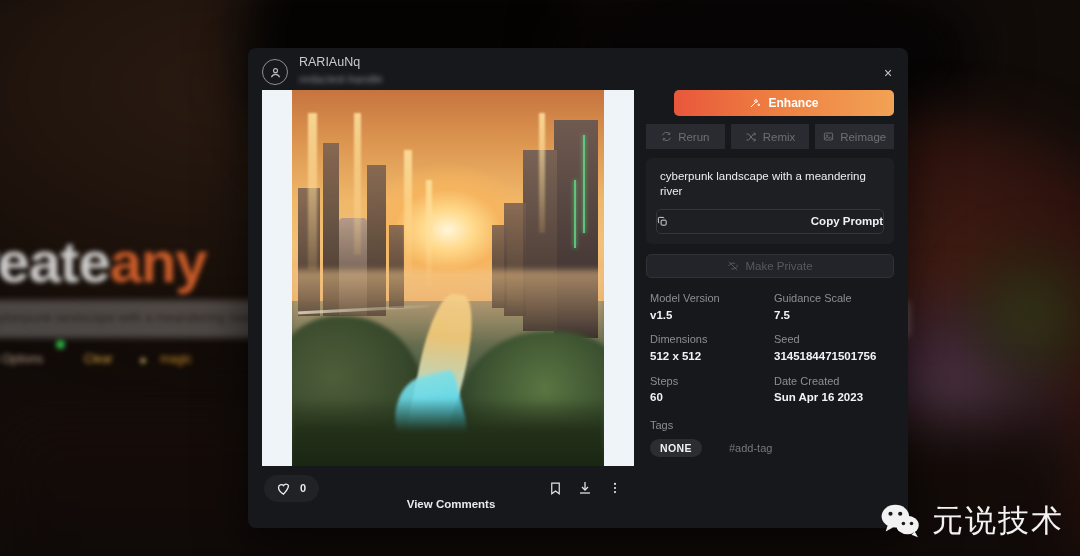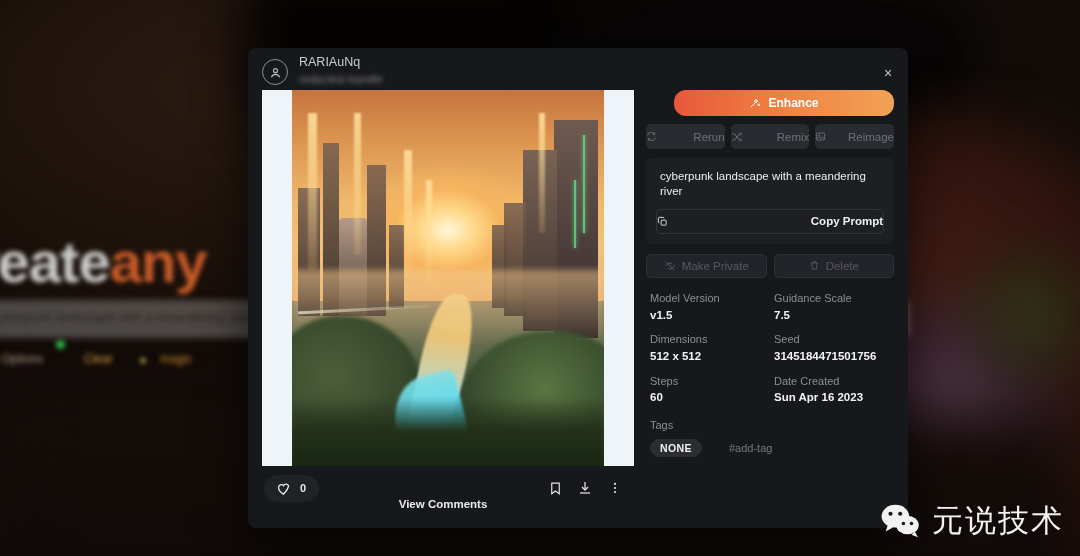--- a/index.html
+++ b/index.html
@@ -288,44 +288,44 @@
     color: #e4e5e8;
     cursor: pointer;
     margin-left: 4px;
   }
 
   
   #ctrl-col { flex: 1; padding-top: 0; }
 
   #enhance-btn {
     height: 26px;
-    border-radius: 12px;
+    border-radius: 5px;
     background: linear-gradient(to right, #e8573c 0%, #ee7f41 45%, #f2a255 100%);
     display: flex; align-items: center; justify-content: center;
     gap: 7px;
     color: #ffffff;
     font-size: 12px;
     font-weight: bold;
     cursor: pointer;
     margin-left: 28px;
   }
 
   #tri-row {
     display: flex;
     gap: 6px;
     margin-top: 8px;
   }
   .tri-btn {
     flex: 1;
     height: 25px;
-    border-radius: 5px;
+    border-radius: 0;
     background: #2a2b30;
     color: #6d6f76;
     font-size: 11.5px;
-    display: flex; align-items: center; justify-content: space-between;
+    display: flex; align-items: center; justify-content: center;
     gap: 6px;
     cursor: not-allowed;
   }
 
   #prompt-card {
     margin-top: 9px;
     background: #1e1f23;
     border-radius: 6px;
     padding: 11px 10px 10px 10px;
   }
@@ -407,21 +407,21 @@
   }
   #add-tag {
     font-size: 11px;
     color: #76787f;
     cursor: pointer;
   }
 
   
   #modal-footer {
     position: absolute;
-    left: 0; bottom: 0;
+    left: 8px; bottom: 0;
     width: 100%;
     height: 34px;
   }
   #view-comments {
     position: absolute;
     left: 0; top: 4px;
     width: 390px;
     text-align: center;
     font-size: 11.5px;
     font-weight: bold;
@@ -608,28 +608,20 @@
 
       <div id="danger-row">
         <div class="danger-btn">
           <svg width="12" height="12" viewBox="0 0 24 24" fill="none" stroke="#58595f" stroke-width="1.9">
             <path d="M3 12s3.5-6 9-6c1.6 0 3 .5 4.2 1.2"></path>
             <path d="M19.5 9.6c1 .9 1.5 2.4 1.5 2.4s-3.5 6-9 6c-1.3 0-2.5-.3-3.5-.8"></path>
             <path d="M3.5 3.5l17 17"></path>
           </svg>
           <span>Make Private</span>
         </div>
-        <div class="danger-btn">
-          <svg width="11" height="11" viewBox="0 0 24 24" fill="none" stroke="#58595f" stroke-width="1.9">
-            <path d="M4 6.5h16"></path>
-              <path d="M9 6.5V4h6v2.5"></path>
-            <path d="M6.5 6.5 7.5 20h9l1-13.5"></path>
-          </svg>
-          <span>Delete</span>
-        </div>
       </div>
 
       <div id="meta-grid">
         <div class="meta-cell">
           <div class="meta-label">Model Version</div>
           <div class="meta-value">v1.5</div>
         </div>
         <div class="meta-cell">
           <div class="meta-label">Guidance Scale</div>
           <div class="meta-value">7.5</div>

